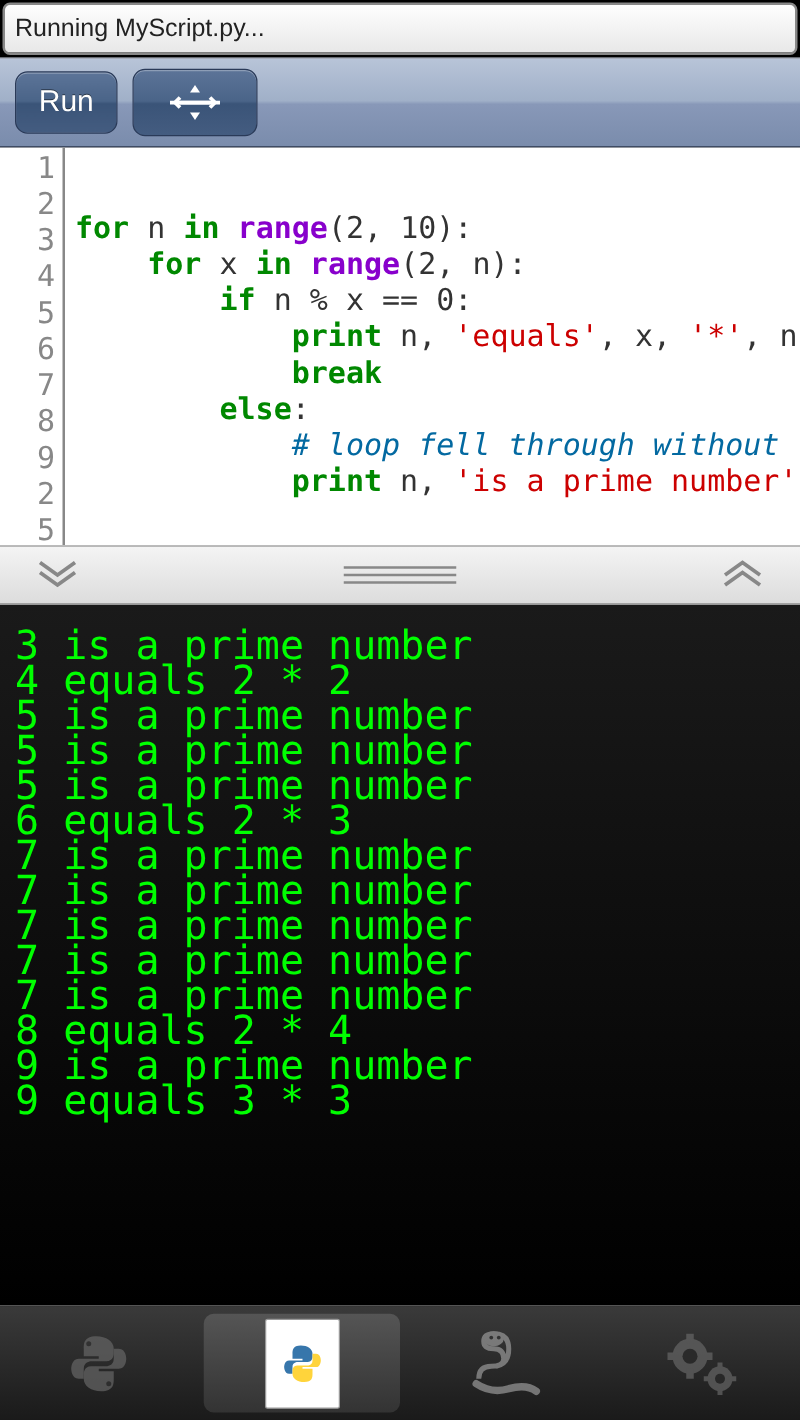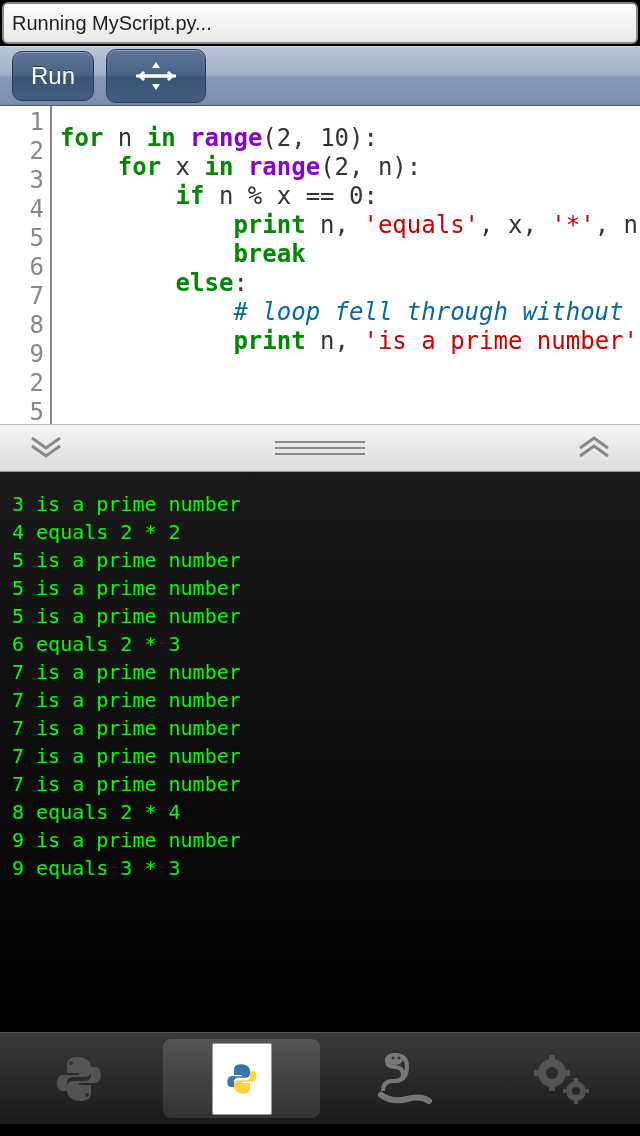--- a/index.html
+++ b/index.html
@@ -23,21 +23,21 @@
   padding: 0 8px;
 }
 .status-text {
   font-size: 20px;
   font-weight: 400;
   color: #222;
 }
 
 
 .toolbar {
-  height: 60px;
+  height: 72px;
   background: linear-gradient(to bottom, #b8c4d8 0%, #a0b0c8 48%, #8898b8 52%, #7a8cac 100%);
   border-top: 1px solid #d0d8e8;
   border-bottom: 1px solid #4a5a78;
   display: flex;
   align-items: center;
   padding: 0 12px;
   gap: 12px;
 }
 .btn {
   background: linear-gradient(to bottom, #5c7498 0%, #4a6488 48%, #3a5478 52%, #445c80 100%);
@@ -83,20 +83,21 @@
   color: #888;
   border-right: 2px solid #888;
   flex-shrink: 0;
 }
 .gutter div { line-height: 29px; }
 .code {
   padding: 18px 0 0 8px;
   white-space: pre;
   line-height: 29px;
   color: #333;
+  margin-top: 32px;
 }
 .kw { color: #008800; font-weight: bold; }
 .fn { color: #8800cc; font-weight: bold; }
 .str { color: #cc0000; }
 .cmt { color: #0369a1; font-style: italic; }
 
 
 .splitter {
   height: 48px;
   background: linear-gradient(to bottom, #f4f4f4, #dcdcdc);
@@ -119,21 +120,21 @@
   display: block;
 }
 .chevrons { color: #888; }
 
 
 .console {
   height: 560px;
   background: linear-gradient(to bottom, #1a1a1a, #000);
   color: #00ff00;
   font-family: Menlo, Monaco, Consolas, monospace;
-  font-size: 20px;
+  font-size: 32px;
   padding: 18px 12px;
   line-height: 28px;
   white-space: pre;
 }
 
 
 .tabbar {
   height: 92px;
   background: linear-gradient(to bottom, #3a3a3a 0%, #2a2a2a 50%, #1a1a1a 100%);
   border-top: 1px solid #555;

